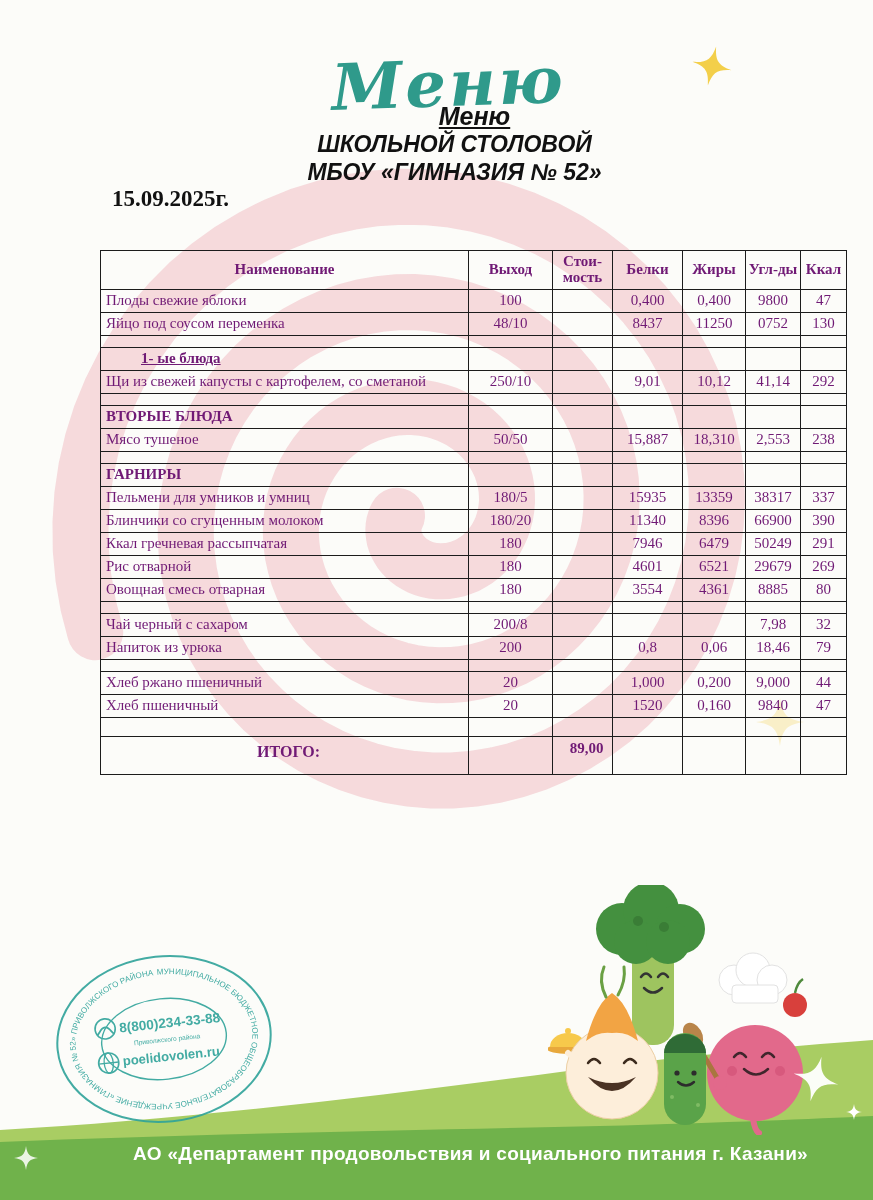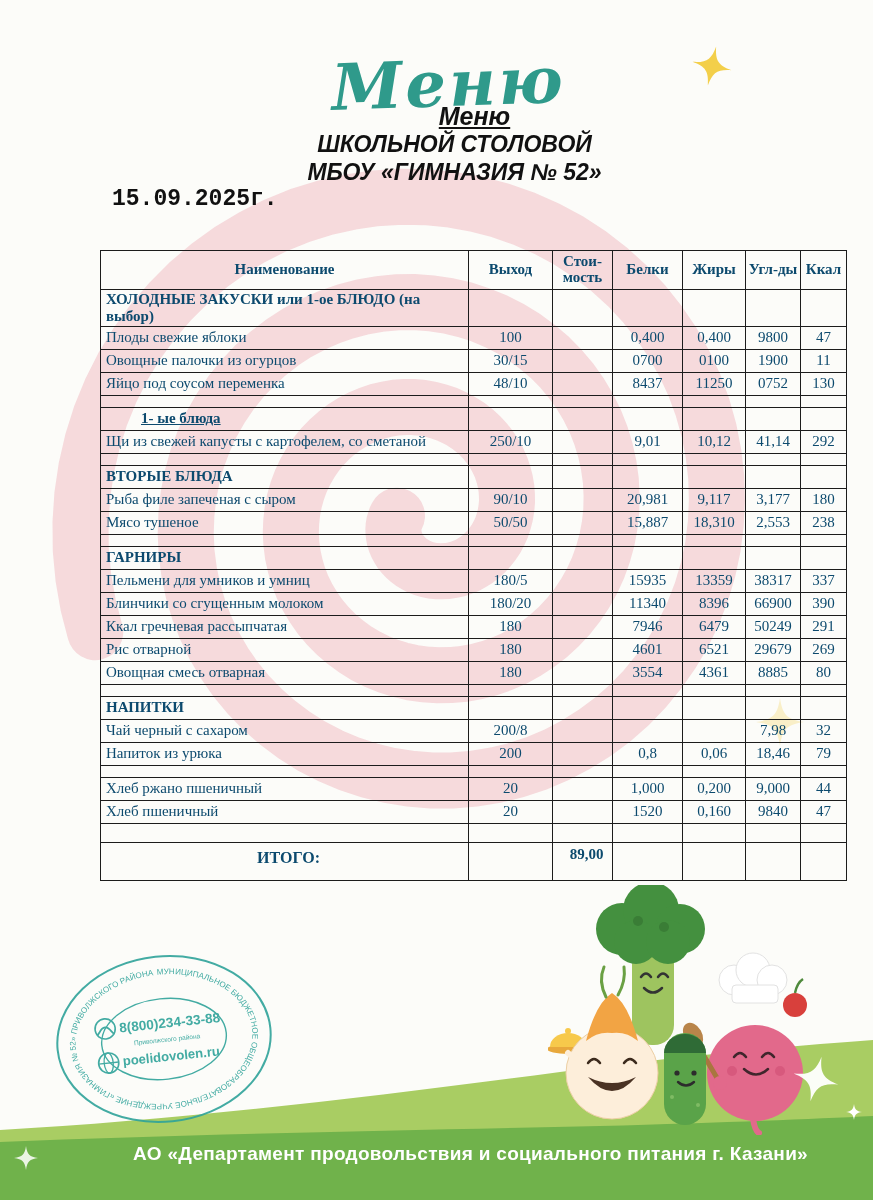--- a/index.html
+++ b/index.html
@@ -15,25 +15,25 @@
       font-size:64px;letter-spacing:3px;color:#2f9a8b;z-index:1;}
   .title-overlay{position:absolute;top:102px;left:0;width:100%;text-align:center;
       transform:translateX(38px);
       font-family:"Liberation Sans",sans-serif;font-style:italic;font-weight:bold;
       font-size:25px;text-decoration:underline;color:#111;z-index:2;}
   .subtitle{position:absolute;left:0;width:100%;text-align:center;
       transform:translateX(18px);
       font-family:"Liberation Sans",sans-serif;font-style:italic;font-weight:bold;
       font-size:23px;color:#111;z-index:1;}
   .subtitle1{top:131px;} .subtitle2{top:159px;}
-  .date-line{position:absolute;top:186px;left:112px;font-family:Liberation Mono, monospace;
+  .date-line{position:absolute;top:186px;left:112px;font-family:Liberation Serif, serif;
       font-weight:bold;font-size:23px;color:#111;z-index:1;}
   
   table.menu{position:absolute;left:100px;top:250px;width:746px;border-collapse:collapse;
-      z-index:1;font-size:15px;color:#0c4a6e;table-layout:fixed;background:transparent;}
+      z-index:1;font-size:15px;color:#701a75;table-layout:fixed;background:transparent;}
   .menu th,.menu td{border:1px solid #1c1c1c;overflow:hidden;}
   .menu th{font-weight:bold;padding:3px 2px;line-height:1.05;vertical-align:middle;}
   .menu td{padding:1px 5px;text-align:center;height:20px;line-height:1.15;vertical-align:middle;}
   .menu td.name{text-align:left;}
   .menu tr.section td.name{font-weight:bold;}
   .menu tr.subsection td.name{font-weight:bold;padding-left:40px;text-decoration:underline;}
   .menu tr.empty td{height:11px;padding:0;}
   .menu tr.spacer-big td{height:18px;padding:0;}
   .menu tr.total td{height:30px;font-weight:bold;vertical-align:top;padding-top:3px;padding-left:13px;}
   .menu tr.total td.name{text-align:center;font-size:16px;padding-top:6px;}
@@ -84,48 +84,30 @@
         <th>Наименование</th>
         <th>Выход</th>
         <th>Стои-мость</th>
         <th>Белки</th>
         <th>Жиры</th>
         <th>Угл-ды</th>
         <th>Ккал</th>
       </tr>
     </thead>
     <tbody>
-        <tr class="section">
-          <td class="name">ХОЛОДНЫЕ ЗАКУСКИ или 1-ое БЛЮДО (на выбор)</td>
-          <td></td>
-          <td></td>
-          <td></td>
-          <td></td>
-          <td></td>
-          <td></td>
-        </tr>
         <tr class="item">
           <td class="name">Плоды свежие яблоки</td>
           <td>100</td>
           <td></td>
           <td>0,400</td>
           <td>0,400</td>
           <td>9800</td>
           <td>47</td>
         </tr>
         <tr class="item">
-          <td class="name">Овощные палочки из огурцов</td>
-          <td>30/15</td>
-          <td></td>
-          <td>0700</td>
-          <td>0100</td>
-          <td>1900</td>
-          <td>11</td>
-        </tr>
-        <tr class="item">
           <td class="name">Яйцо под соусом переменка</td>
           <td>48/10</td>
           <td></td>
           <td>8437</td>
           <td>11250</td>
           <td>0752</td>
           <td>130</td>
         </tr>
         <tr class="empty">
           <td class="name"></td>
@@ -166,29 +148,20 @@
         <tr class="section">
           <td class="name">ВТОРЫЕ БЛЮДА</td>
           <td></td>
           <td></td>
           <td></td>
           <td></td>
           <td></td>
           <td></td>
         </tr>
         <tr class="item">
-          <td class="name">Рыба филе запеченая с сыром</td>
-          <td>90/10</td>
-          <td></td>
-          <td>20,981</td>
-          <td>9,117</td>
-          <td>3,177</td>
-          <td>180</td>
-        </tr>
-        <tr class="item">
           <td class="name">Мясо тушеное</td>
           <td>50/50</td>
           <td></td>
           <td>15,887</td>
           <td>18,310</td>
           <td>2,553</td>
           <td>238</td>
         </tr>
         <tr class="empty">
           <td class="name"></td>
@@ -248,29 +221,20 @@
           <td class="name">Овощная смесь отварная</td>
           <td>180</td>
           <td></td>
           <td>3554</td>
           <td>4361</td>
           <td>8885</td>
           <td>80</td>
         </tr>
         <tr class="empty">
           <td class="name"></td>
-          <td></td>
-          <td></td>
-          <td></td>
-          <td></td>
-          <td></td>
-          <td></td>
-        </tr>
-        <tr class="section">
-          <td class="name">НАПИТКИ</td>
           <td></td>
           <td></td>
           <td></td>
           <td></td>
           <td></td>
           <td></td>
         </tr>
         <tr class="item">
           <td class="name">Чай черный с сахаром</td>
           <td>200/8</td>

